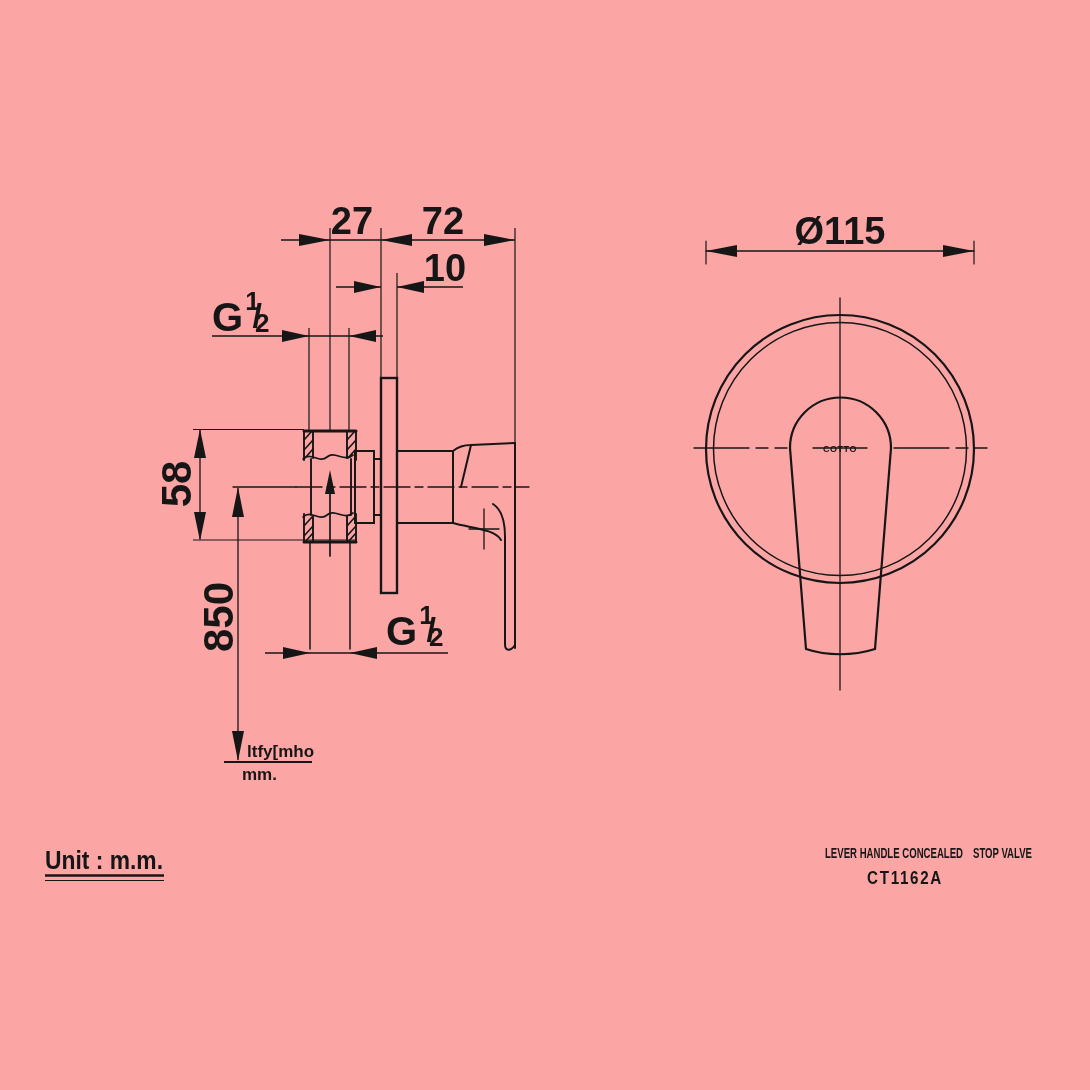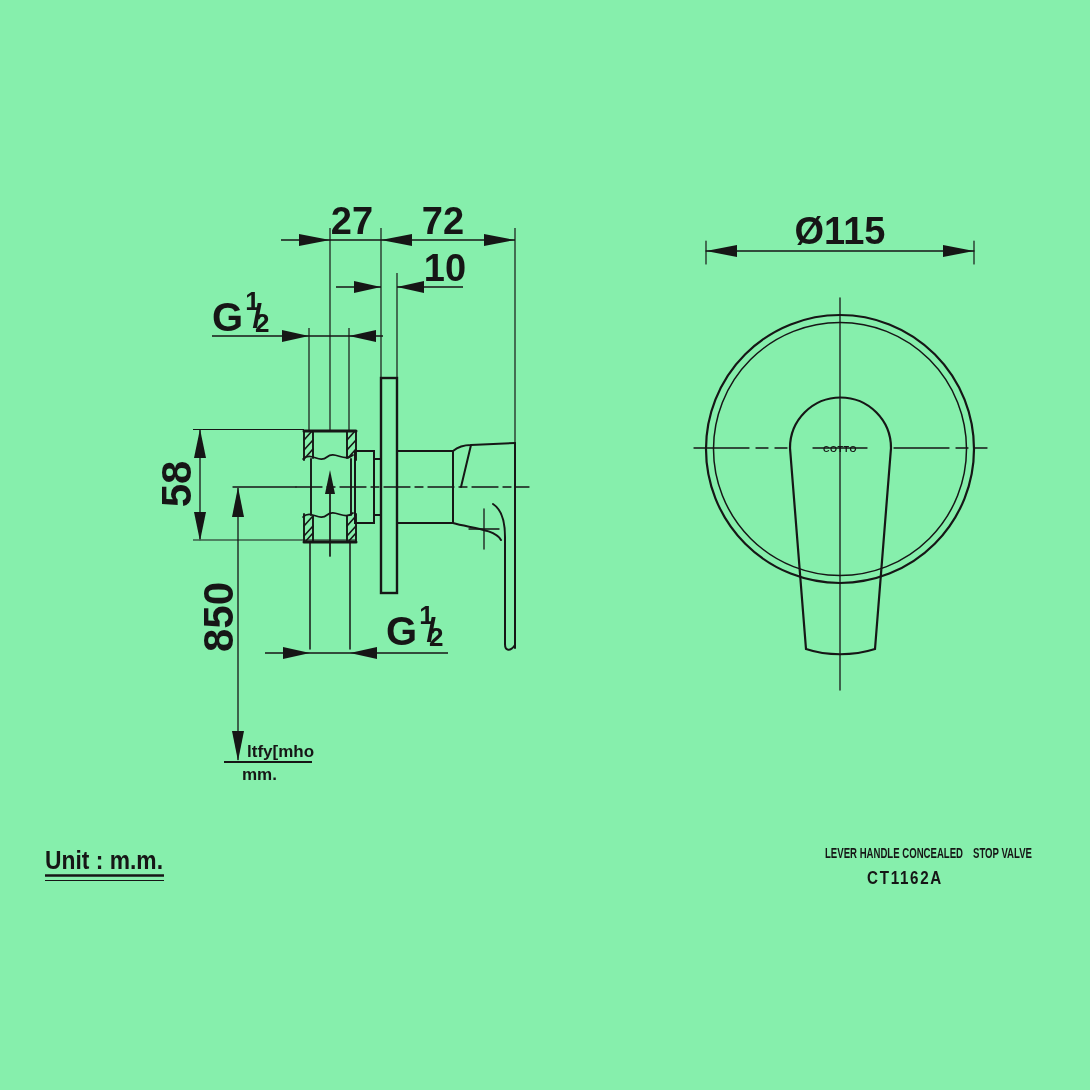--- a/index.html
+++ b/index.html
@@ -1,16 +1,16 @@
 <!DOCTYPE html>
 <html><head>
 <meta charset="utf-8">
 <style>
   html,body{margin:0;padding:0;background:#ffffff;}
-  .canvas{width:1090px;height:1090px;background:#86efac;position:relative;overflow:hidden;}
+  .canvas{width:1090px;height:1090px;background:#fca5a5;position:relative;overflow:hidden;}
   svg text{
     font-family:"Liberation Sans","DejaVu Sans",sans-serif;
     font-weight:700;
     fill:#161616;
   }
   .dimtxt{font-size:38px;}
   .dimtxt-rot{font-size:42px;}
   .gmain{font-size:40px;}
   .gsmall{font-size:26px;}
   .gslash{font-size:34px;}

